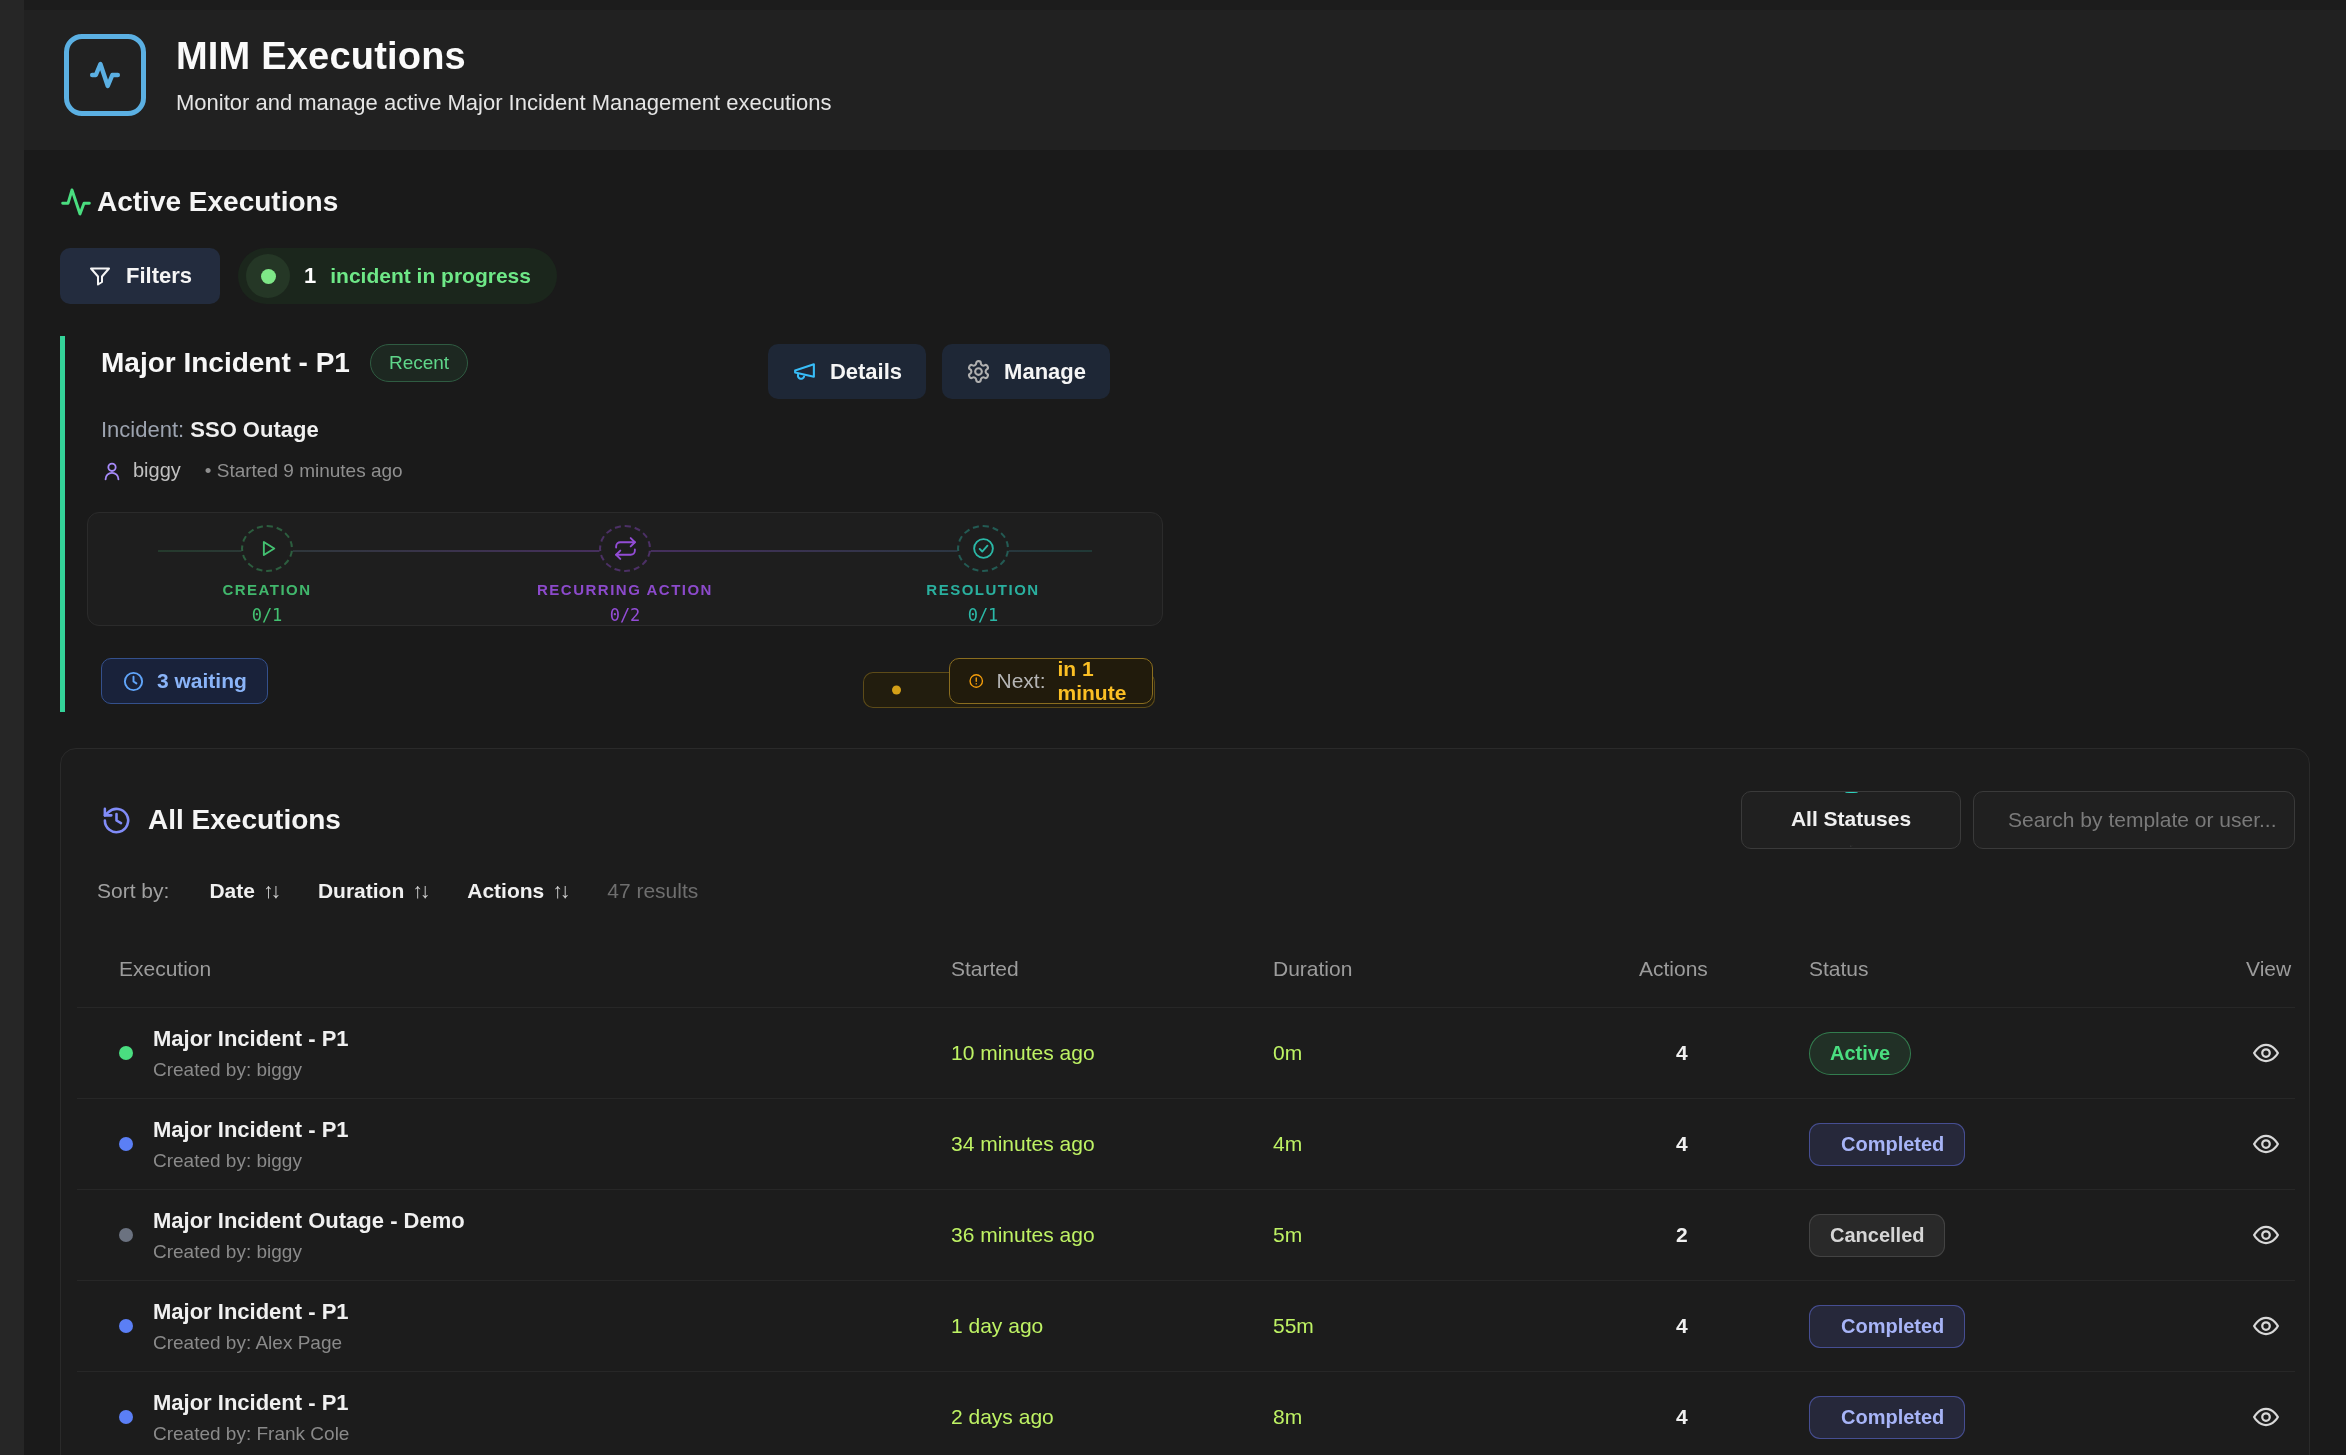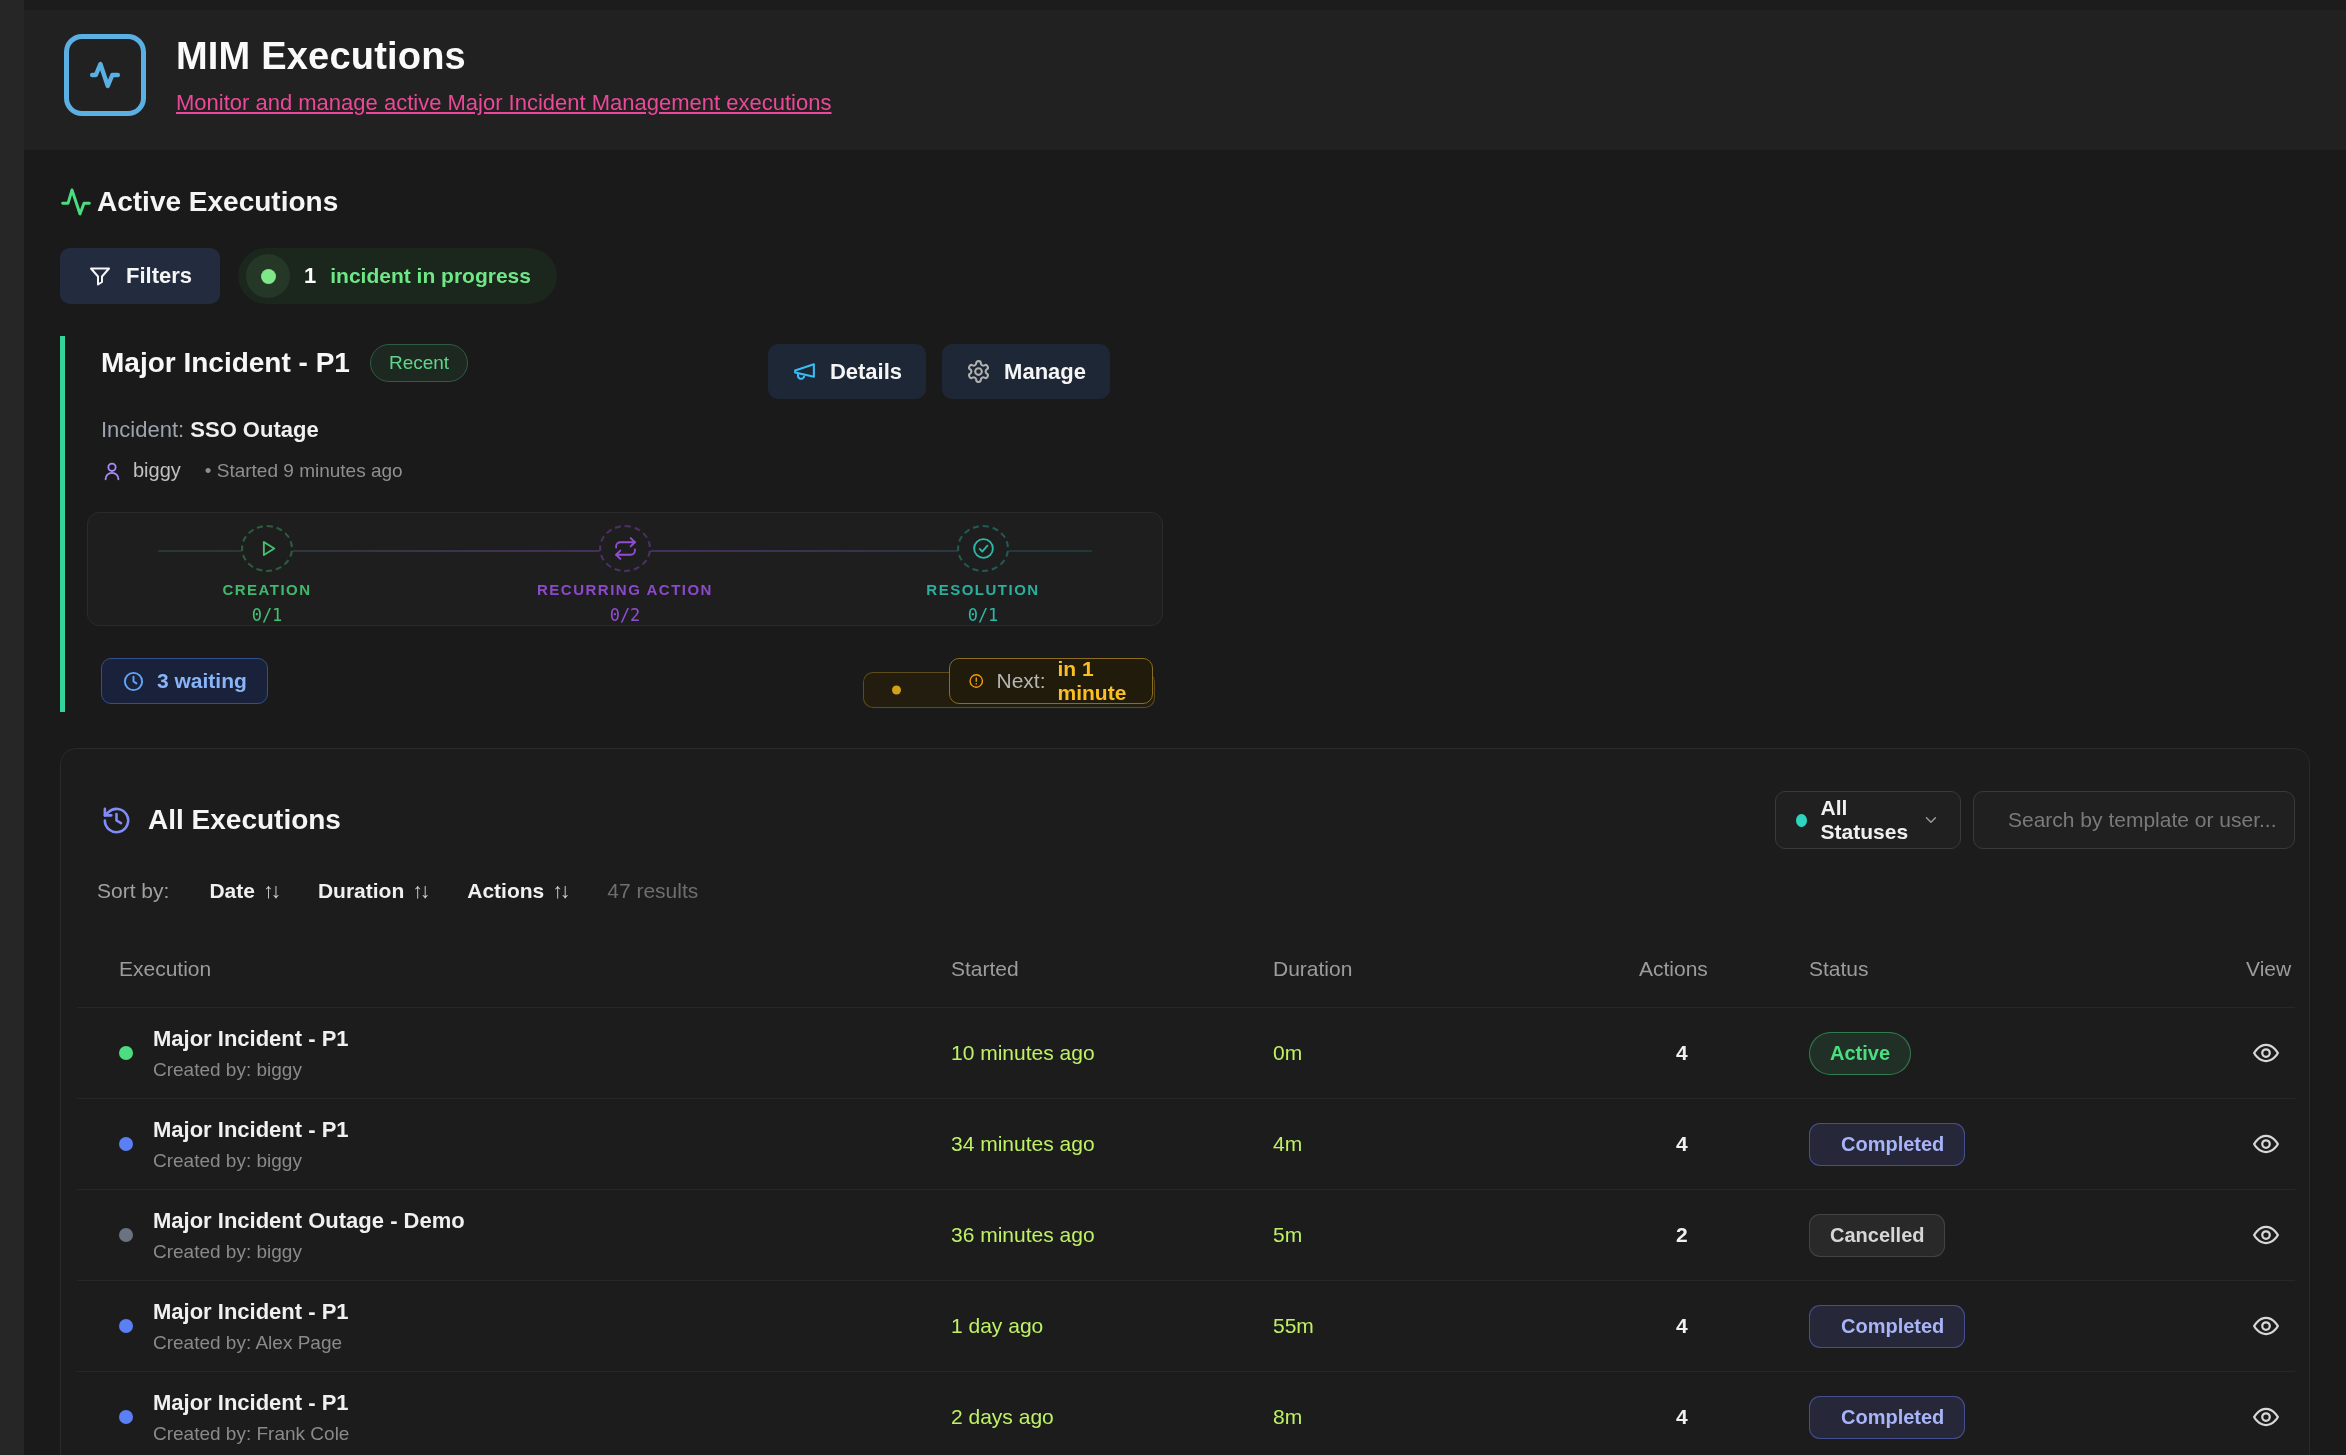--- a/index.html
+++ b/index.html
@@ -17,21 +17,21 @@
   
   .header {
     margin-left:24px; height:150px; background:#212121;
     display:flex; align-items:center; gap:30px; padding-left:40px;
   }
   .app-icon {
     width:82px; height:82px; border:5px solid #5bb0e3; border-radius:18px;
     display:flex; align-items:center; justify-content:center; flex:0 0 auto;
   }
   .header-title { font-size:38px; font-weight:700; color:#fafafa; letter-spacing:.2px; }
-  .header-sub { margin-top:12px; font-size:22px; color:#ec4899;text-decoration:underline; }
+  .header-sub { margin-top:12px; font-size:22px; color:#e5e5e5; }
 
   .content { margin-left:24px; padding:0 36px; }
 
   
   .section-heading { display:flex; align-items:center; gap:5px; margin-top:36px; }
   .section-heading .title { font-size:28px; font-weight:700; color:#f5f5f5; }
 
   .controls { display:flex; align-items:center; margin-top:30px; gap:18px; }
   .search-box {
     width:672px; height:56px; background:#1d1d1d; border:1px solid #3a3a3a; border-radius:10px;
@@ -112,22 +112,22 @@
   .all-panel {
     margin-top:36px; width:2250px; background:#1c1c1c;
     border:1px solid #2a2a2a; border-radius:16px 16px 0 0;
     padding:42px 14px 0 16px; min-height:700px;
   }
   .panel-head { display:flex; justify-content:space-between; align-items:center; padding-left:24px; }
   .panel-head-left { display:flex; align-items:center; gap:16px; }
   .panel-title { font-size:28px; font-weight:700; color:#f5f5f5; }
   .panel-head-right { display:flex; gap:12px; }
   .status-dd {
-    width:186px; height:58px; background:#202020; border:1px solid #3a3a3a; border-radius:10px;
-    display:flex; align-items:center; gap:14px; padding:0 20px; cursor:pointer;
+    width:220px; height:58px; background:#202020; border:1px solid #3a3a3a; border-radius:10px;
+    display:flex; align-items:center; gap:14px; padding:0 20px; cursor:pointer;flex-direction:column;
   }
   .teal-dot { width:13px; height:13px; border-radius:50%; background:#2dd4bf; }
   .status-dd-label { font-size:21px; font-weight:600; color:#f0f0f0; flex:1; }
   .tpl-search {
     width:322px; height:58px; background:#202020; border:1px solid #3a3a3a; border-radius:10px;
     display:flex; align-items:center; gap:14px; padding:0 20px;
   }
   .tpl-search input::placeholder { color:#7a7a7a; }
 
   .sort-row { display:flex; align-items:center; gap:40px; margin-top:30px; padding-left:20px; font-size:21px; }

